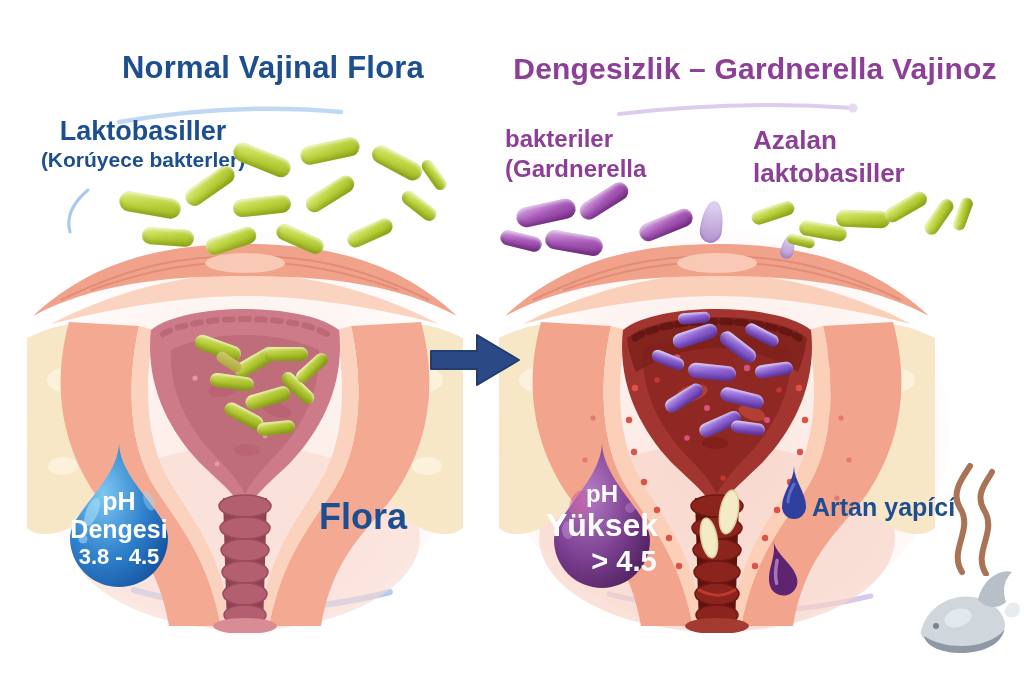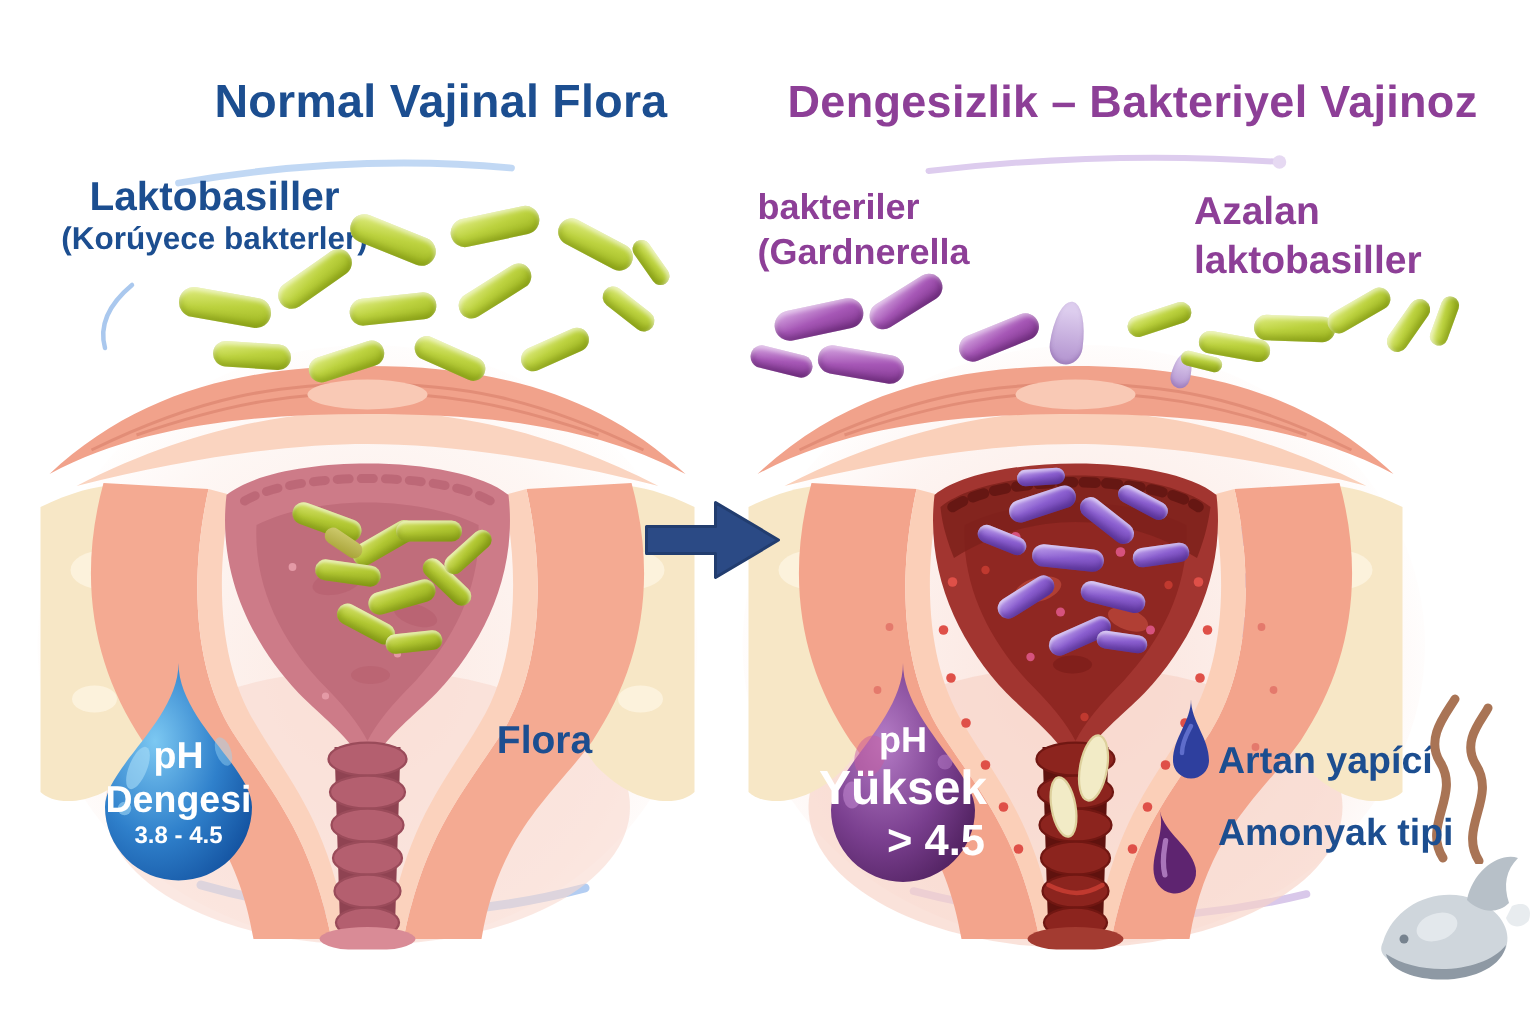--- a/index.html
+++ b/index.html
@@ -5,41 +5,41 @@
   html,body{margin:0;padding:0;}
   body{width:1024px;height:682px;position:relative;overflow:hidden;
        background:#ffffff;font-family:"Liberation Sans", sans-serif;}
   .abs{position:absolute;}
   .glow{position:absolute;border-radius:50%;pointer-events:none;}
   .glow.l{left:25px;top:230px;width:440px;height:400px;
     background:radial-gradient(ellipse at 50% 55%, rgba(250,222,212,.65) 0%, rgba(250,222,212,.25) 55%, rgba(250,222,212,0) 75%);}
   .glow.r{left:495px;top:230px;width:455px;height:400px;
     background:radial-gradient(ellipse at 50% 55%, rgba(249,216,206,.7) 0%, rgba(249,216,206,.28) 55%, rgba(249,216,206,0) 75%);}
   .title{position:absolute;font-weight:bold;text-align:center;letter-spacing:.2px;}
-  .title.l{left:94px;top:50px;width:400px;font-size:31px;color:var(--title-blue,#1c4e90);}
+  .title.l{left:73px;top:50px;width:400px;font-size:31px;color:var(--title-blue,#1c4e90);}
   .title.r{left:500px;top:52px;width:510px;font-size:30px;color:var(--title-purple,#8d3f97);}
   .lakto{position:absolute;left:27px;top:116px;width:232px;text-align:center;color:var(--text-blue,#1c4e90);}
   .lakto .b1{font-size:27px;font-weight:bold;line-height:1.15;}
   .lakto .b2{font-size:21px;font-weight:600;line-height:1.2;}
   .pathogen{position:absolute;left:505px;top:124px;width:250px;color:var(--title-purple,#8d3f97);}
   .pathogen .p1{font-size:25px;font-weight:bold;line-height:1.25;}
   .pathogen .p2{font-size:24px;font-weight:600;line-height:1.25;}
   .azalan{position:absolute;left:753px;top:124px;width:200px;color:var(--title-purple,#8d3f97);}
-  .azalan div{font-size:26px;font-weight:bold;line-height:1.25;margin-left:43px;}
-  .flora{position:absolute;left:288px;top:478px;width:150px;text-align:center;
-         color:var(--text-blue,#1c4e90);font-size:26px;font-weight:bold;line-height:1.18;}
+  .azalan div{font-size:26px;font-weight:bold;line-height:1.25;}
+  .flora{position:absolute;left:288px;top:496px;width:150px;text-align:center;
+         color:var(--text-blue,#1c4e90);font-size:36px;font-weight:bold;line-height:1.18;}
   .symptom{position:absolute;color:var(--text-blue,#1c4e90);font-weight:bold;}
   .symptom.discharge{left:812px;top:493px;font-size:25px;}
   .symptom.odor{left:812px;top:541px;font-size:25px;line-height:1.18;}
   .dropwrap{position:absolute;}
   .droptext{position:absolute;left:0;right:0;top:0;bottom:0;display:flex;flex-direction:column;
     align-items:center;justify-content:center;color:#fff;font-weight:bold;text-align:center;}
   .droptext .t1{font-size:25px;line-height:1.1;}
   .droptext .t2{font-size:25px;line-height:1.15;}
-  .droptext .t3{font-size:16px;line-height:1.2;}
+  .droptext .t3{font-size:22px;line-height:1.2;}
   .dropwrap.rp .droptext .t1{font-size:24px;}
   .dropwrap.rp .droptext .t2{font-size:32px;}
   .dropwrap.rp .droptext .t3{font-size:29px;margin-left:44px;}
   .rod{position:absolute;border-radius:999px;}
   .rod.g{background:linear-gradient(170deg,#dcea7a 10%,#bcd23f 48%,#9cb41f 95%);
     box-shadow:inset 0 2px 3px rgba(255,255,255,.55), inset 0 -3px 4px rgba(105,125,8,.4);}
   .rod.gi{background:linear-gradient(170deg,#d4e168 10%,#b2c833 48%,#93aa1c 95%);
     box-shadow:inset 0 2px 2px rgba(255,255,255,.5), inset 0 -3px 4px rgba(100,118,8,.4);}
   .rod.o{background:linear-gradient(170deg,#cfcb6e,#a6a135);}
   .rod.p{background:linear-gradient(170deg,#d2a0de 10%,#a657b6 50%,#81378f 95%);
@@ -177,21 +177,21 @@
     <circle cx="258" cy="328" r="3.2" fill="#df5048"></circle>
   <circle cx="96" cy="180" r="2.6" fill="#e4796c"></circle>
     <circle cx="88" cy="222" r="2.6" fill="#e4796c"></circle>
   <circle cx="100" cy="260" r="2.6" fill="#e4796c"></circle>
     <circle cx="344" cy="180" r="2.6" fill="#e4796c"></circle>
   <circle cx="352" cy="222" r="2.6" fill="#e4796c"></circle>
     <circle cx="340" cy="260" r="2.6" fill="#e4796c"></circle>
 </svg>
 
 <div class="title l">Normal Vajinal Flora</div>
-<div class="title r">Dengesizlik – Bakteriyel Vajinoz</div>
+<div class="title r">Dengesizlik – Gardnerella Vajinoz</div>
 
 <div class="lakto">
   <div class="b1">Laktobasiller</div>
   <div class="b2">(Korúyece bakterler)</div>
 </div>
 
 <div class="pathogen">
   <div class="p2">bakteriler (Gardnerella</div>
 </div>
 
@@ -259,21 +259,20 @@
 <svg class="abs" style="left:946px;top:462px" width="52" height="114" viewBox="0 0 52 114">
   <path d="M16,110 C2,88 28,68 14,46 C4,30 18,14 24,4" stroke="#a97455" stroke-width="6" fill="none" stroke-linecap="round"></path>
   <path d="M40,112 C26,90 52,70 38,48 C28,32 42,18 46,10" stroke="#a97455" stroke-width="6" fill="none" stroke-linecap="round"></path>
 </svg>
 
 <svg class="abs" style="left:762px;top:538px;transform:rotate(-14deg)" width="36" height="60" viewBox="0 0 36 60">
   <path d="M18,2 C18,18 4,29 4,44 a14,14 0 1,0 28,0 C32,29 18,18 18,2 Z" fill="#5e2470"></path>
   <path d="M11,44 C11,34 15,27 17,22" stroke="#b684c7" stroke-width="3.5" fill="none" stroke-linecap="round" opacity=".85"></path>
 </svg>
 <div class="symptom odor">
-  <div>Amonyak tipi</div>
 </div>
 
 <svg class="abs" style="left:912px;top:556px" width="112" height="102" viewBox="0 0 112 102">
   <path d="M10,72 C18,46 48,34 72,44 C88,51 96,64 92,76 C84,94 34,98 14,84 C8,80 8,76 10,72 Z" fill="#cfd6dc"></path>
   <path d="M12,80 C36,96 78,92 92,74 C90,88 70,98 46,97 C28,96 14,90 12,80 Z" fill="#8e99a4"></path>
   <path d="M66,44 C70,24 88,12 100,16 C92,24 90,34 94,46 C86,54 74,52 66,44 Z" fill="#b7c0c8"></path>
   <path d="M96,48 C106,44 110,50 107,58 C101,64 94,62 92,56 Z" fill="#e8ecef"></path>
   <ellipse cx="46" cy="62" rx="14" ry="9" fill="#e3e8ec" transform="rotate(-18 46 62)"></ellipse>
   <circle cx="24" cy="70" r="3" fill="#77838f"></circle>
 </svg>

